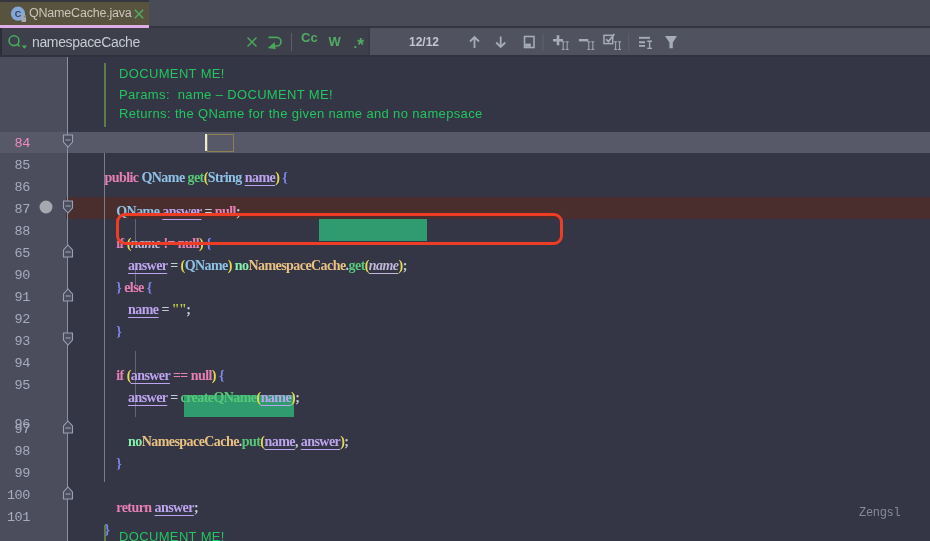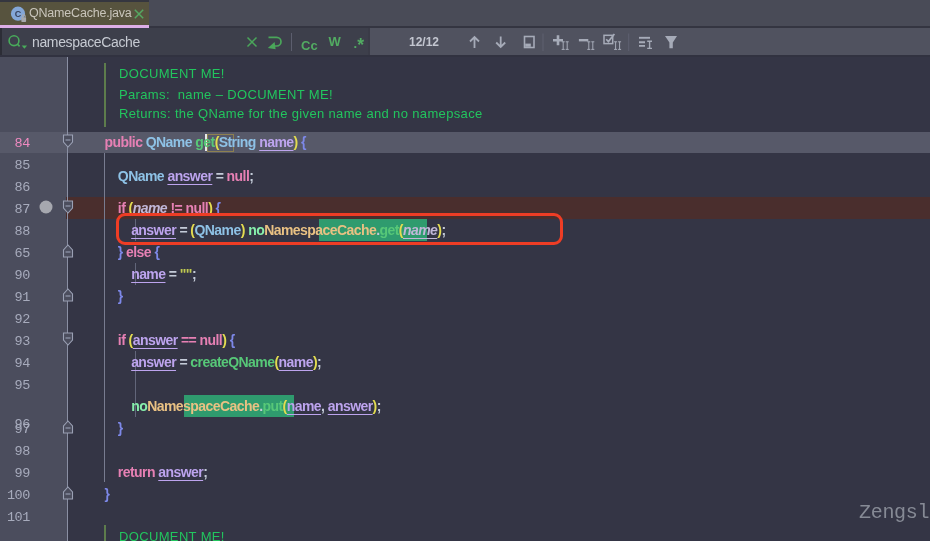--- a/index.html
+++ b/index.html
@@ -1,19 +1,19 @@
 <!DOCTYPE html>
 <html><head>
 <meta charset="utf-8">
 <style>
 html,body{margin:0;padding:0;background:#343545;}
 #root{position:relative;width:930px;height:541px;overflow:hidden;background:#343545;font-family:"Liberation Sans",sans-serif;}
 .abs{position:absolute;}
 
-.code{position:absolute;left:104.5px;height:22px;line-height:22px;font-family:Liberation Sans, sans-serif;font-size:14px;letter-spacing:-0.56px;font-weight:bold;white-space:pre;color:#c4cbd8;}
+.code{position:absolute;left:104.5px;height:22px;line-height:22px;font-family:Liberation Serif, serif;font-size:14px;letter-spacing:-0.56px;font-weight:bold;white-space:pre;color:#c4cbd8;margin-top:36px;}
 .num{position:absolute;height:22px;line-height:22px;transform:translateY(1.8px);font-family:"Liberation Mono",monospace;font-size:13.5px;letter-spacing:-0.4px;color:#a7abbc;width:30px;text-align:right;left:0;}
 .kw{color:#e680b4;}
 .cls{color:#8ec2e6;}
 .mth{color:#57c878;}
 .fld{color:#86efac;} .fldh{color:#e9c183;}
 .vr{color:#bda4ee;text-decoration:underline;text-underline-offset:3px;text-decoration-thickness:1px;}
 .pr{color:#c0b7d8;font-style:italic;} .u{text-decoration:underline;text-underline-offset:3px;text-decoration-thickness:1px;}
 .yel{color:#e3dc50;}
 .blu{color:#7d88e8;}
 .op{color:#c4cbd8;}
@@ -81,21 +81,21 @@
   <div class="code" style="top:285px;">    <span class="blu">}</span></div>
   <div class="code" style="top:329px;">    <span class="kw">if</span> <span class="yel">(</span><span class="vr">answer</span> <span class="kw">==</span> <span class="kw">null</span><span class="yel">)</span> <span class="blu">{</span></div>
   <div class="code" style="top:351px;">        <span class="vr">answer</span> <span class="op">=</span> <span class="mth">createQName</span><span class="yel">(</span><span class="vr">name</span><span class="yel">)</span><span class="op">;</span></div>
   <div class="code" style="top:395px;">        <span class="fld">no</span><span class="fldh">NamespaceCache</span><span class="op">.</span><span class="mth">put</span><span class="yel">(</span><span class="vr">name</span><span class="op">,</span> <span class="vr">answer</span><span class="yel">)</span><span class="op">;</span></div>
   <div class="code" style="top:417px;">    <span class="blu">}</span></div>
   <div class="code" style="top:461px;">    <span class="kw">return</span> <span class="vr">answer</span><span class="op">;</span></div>
   <div class="code" style="top:483px;"><span class="blu">}</span></div>
 
   <div class="abs" style="left:116px;top:212.5px;width:447px;height:32px;border:3.5px solid #ee3d25;border-radius:9px;box-sizing:border-box;"></div>
 
-  <div class="abs" style="left:859px;top:502px;height:22px;line-height:22px;font-family:'Liberation Mono',monospace;font-size:20px;letter-spacing:-0.3px;color:#868a95;text-align:center;">Zengsl</div>
+  <div class="abs" style="left:859px;top:502px;height:22px;line-height:22px;font-family:'Liberation Mono',monospace;font-size:12px;letter-spacing:-0.3px;color:#868a95;text-align:center;">Zengsl</div>
 
   <svg class="abs" style="left:0;top:57px;" width="110" height="484" viewBox="0 0 110 484">
     <circle cx="46" cy="150" r="6.5" fill="#a6a8af"></circle>
     <g stroke="#9aa0b4" stroke-width="1.1" fill="#4b4d5d">
       <path d="M63.5 78 h9 v7 l-4.5 5 -4.5 -5 z"></path>
       <path d="M63.5 144 h9 v7 l-4.5 5 -4.5 -5 z"></path>
       <path d="M63.5 276 h9 v7 l-4.5 5 -4.5 -5 z"></path>
       <path d="M63.5 200 v-7 l4.5 -5 4.5 5 v7 z"></path>
       <path d="M63.5 244 v-7 l4.5 -5 4.5 5 v7 z"></path>
       <path d="M63.5 376 v-7 l4.5 -5 4.5 5 v7 z"></path>
@@ -144,21 +144,21 @@
 
   <svg class="abs" style="left:245px;top:35px;" width="14" height="14" viewBox="0 0 14 14">
     <path d="M2.5 2.5 L11.5 11.5 M11.5 2.5 L2.5 11.5" stroke="#4aa65a" stroke-width="1.5"></path>
   </svg>
   <svg class="abs" style="left:266px;top:34px;" width="18" height="17" viewBox="0 0 18 17">
     <path d="M2.5 3.4 h8.2 a4.3 4.3 0 0 1 0 8.6 h-2.4" fill="none" stroke="#4aa65a" stroke-width="1.7"></path>
     <path d="M1.8 13.9 L8.6 7.9 L9.6 15.3 z" fill="#4aa65a"></path>
   </svg>
   <div class="abs" style="left:291px;top:33px;width:1px;height:18px;background:#5c5e6e;"></div>
 
-  <div class="abs" style="left:301px;top:32px;height:28px;line-height:28px;font-size:13px;font-weight:bold;color:#52ab62;">Cc</div>
+  <div class="abs" style="left:301px;top:24px;height:28px;line-height:28px;font-size:13px;font-weight:bold;color:#52ab62;">Cc</div>
   <div class="abs" style="left:328.5px;top:28px;height:28px;line-height:28px;font-size:13px;font-weight:bold;color:#52ab62;">W</div>
   <div class="abs" style="left:353.5px;top:28px;height:28px;line-height:28px;font-size:13px;font-weight:bold;color:#52ab62;">.<span style="font-size:17.5px;letter-spacing:0;position:relative;top:2.5px;">*</span></div>
 
   <div class="abs" style="left:409px;top:28px;height:28px;line-height:28px;font-size:12px;font-weight:bold;color:#c3c6d0;">12/12</div>
 
   <svg class="abs" style="left:460px;top:30px;" width="240" height="26" viewBox="0 0 240 26">
     <g stroke="#a6abb8" stroke-width="1.8" fill="none">
       <path d="M14.5 18 V7 M10 11.5 L14.5 7 L19 11.5"></path>
       <path d="M40.7 6.5 V17 M36.2 12.5 L40.7 17 L45.2 12.5"></path>
     </g>

